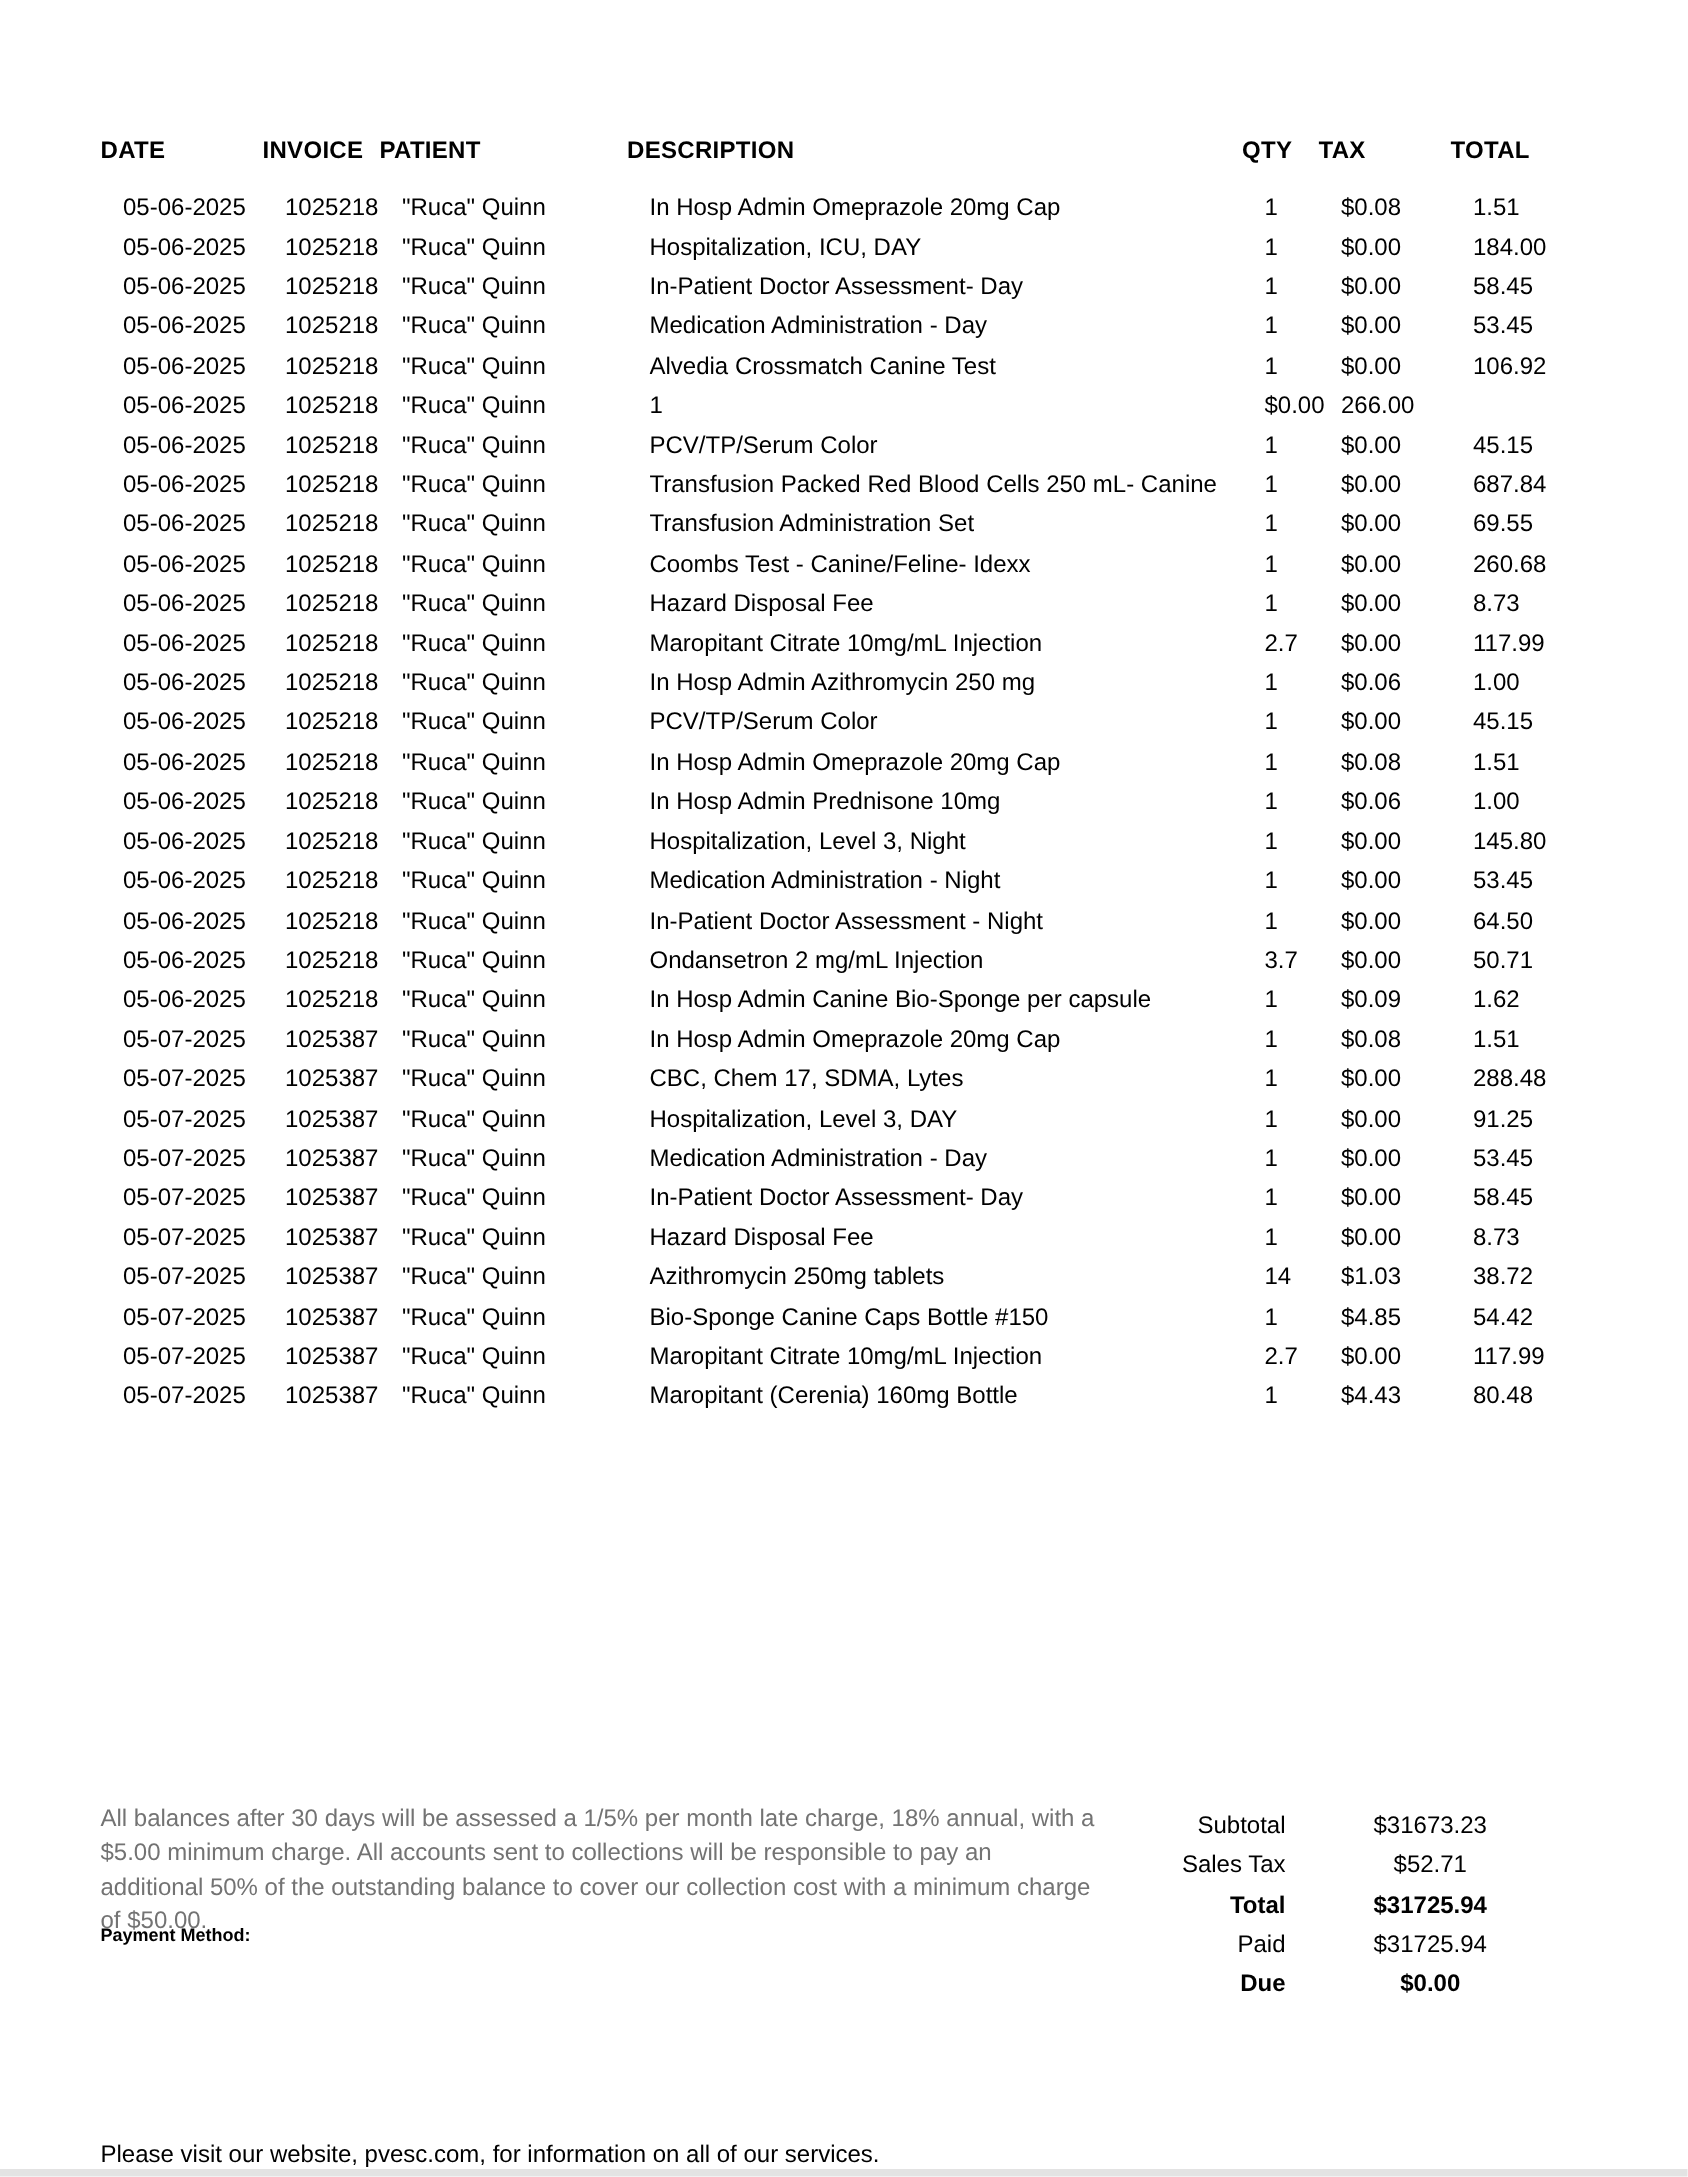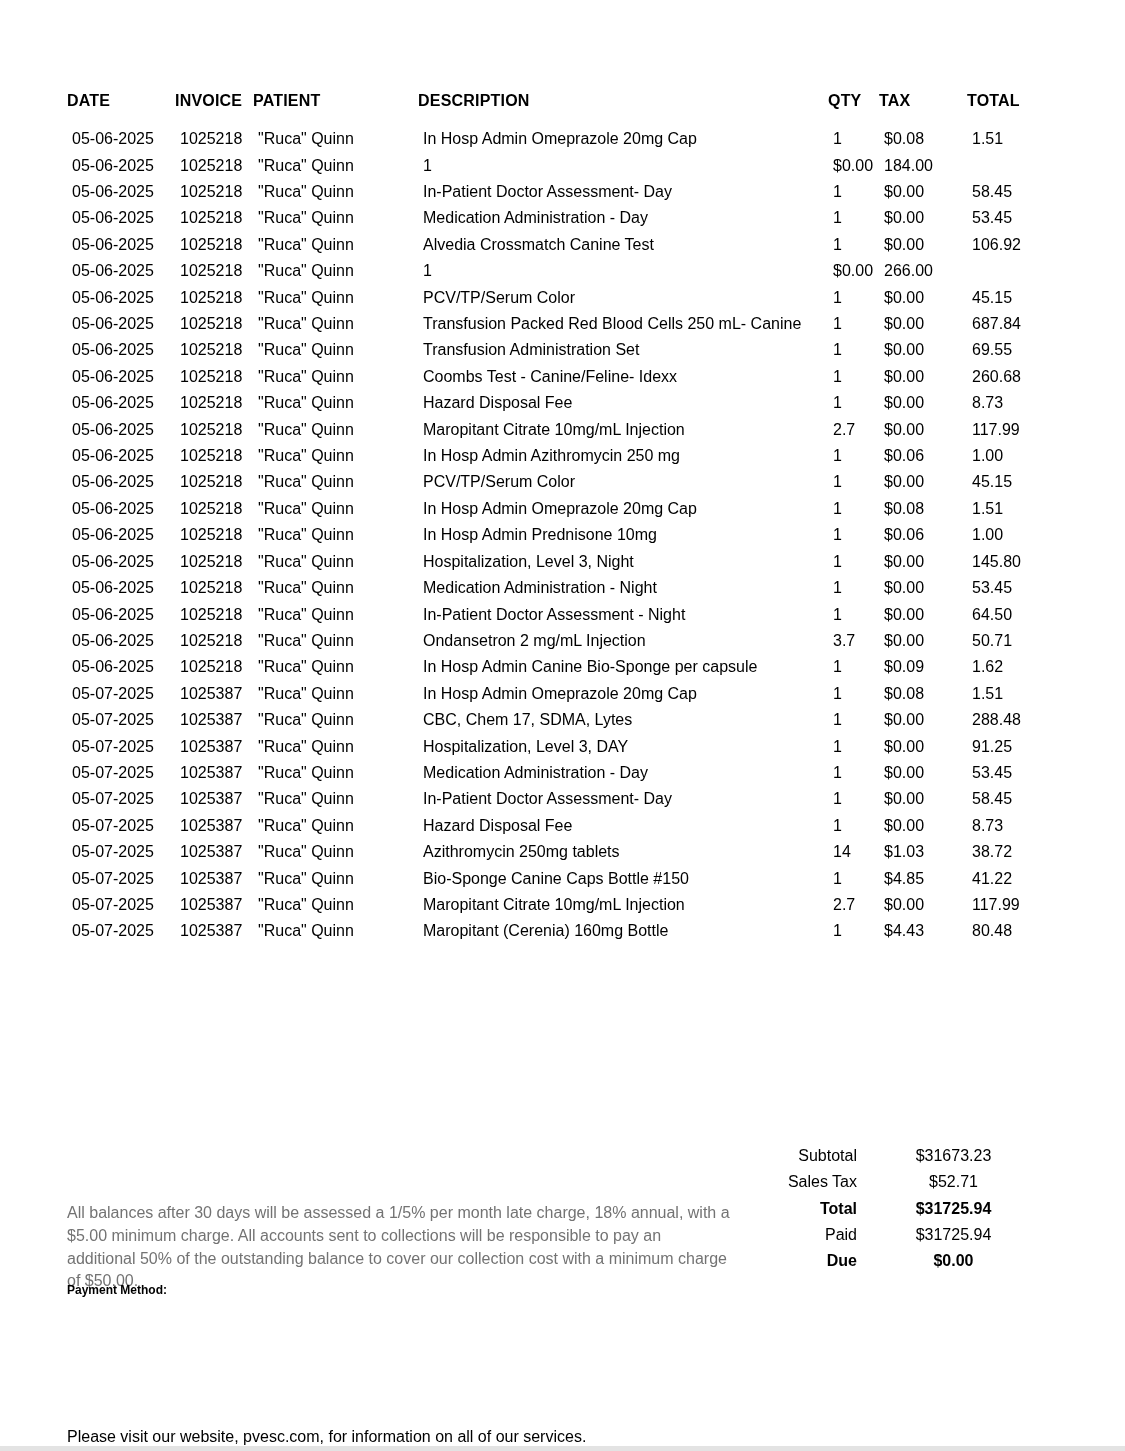--- a/index.html
+++ b/index.html
@@ -32,21 +32,21 @@
     top: 92px;
     width: 991px;
     height: 18px;
     font-weight: bold;
     font-size: 16px;
     line-height: 18px;
     letter-spacing: 0.2px;
   }
   .tbody {
     position: absolute;
-    left: 72px;
+    left: 82px;
     top: 126px;
     width: 991px;
   }
   .tbody .grid-row {
     height: 26.42px;
     font-size: 16px;
   }
   .cell {
     overflow: hidden;
     white-space: nowrap;
@@ -64,21 +64,21 @@
   .payment-method {
     position: absolute;
     left: 67px;
     top: 1283px;
     font-size: 12px;
     font-weight: bold;
   }
   .totals {
     position: absolute;
     left: 770px;
-    top: 1143px;
+    top: 1205px;
     width: 280px;
   }
   .totals .t-row {
     display: flex;
     height: 26.3px;
     align-items: center;
     font-size: 16px;
   }
   .totals .t-label {
     width: 87px;
@@ -138,20 +138,21 @@
         <div class="cell">"Ruca" Quinn</div>
         <div class="cell">In Hosp Admin Omeprazole 20mg Cap</div>
         <div class="cell">1</div>
         <div class="cell">$0.08</div>
         <div class="cell">1.51</div>
       </div>
       <div class="grid-row">
         <div class="cell">05-06-2025</div>
         <div class="cell">1025218</div>
         <div class="cell">"Ruca" Quinn</div>
+        <div class="cell">Hospitalization, ICU, DAY</div>
         <div class="cell">1</div>
         <div class="cell">$0.00</div>
         <div class="cell">184.00</div>
       </div>
       <div class="grid-row">
         <div class="cell">05-06-2025</div>
         <div class="cell">1025218</div>
         <div class="cell">"Ruca" Quinn</div>
         <div class="cell">In-Patient Doctor Assessment- Day</div>
         <div class="cell">1</div>
@@ -382,21 +383,21 @@
         <div class="cell">$1.03</div>
         <div class="cell">38.72</div>
       </div>
       <div class="grid-row">
         <div class="cell">05-07-2025</div>
         <div class="cell">1025387</div>
         <div class="cell">"Ruca" Quinn</div>
         <div class="cell">Bio-Sponge Canine Caps Bottle #150</div>
         <div class="cell">1</div>
         <div class="cell">$4.85</div>
-        <div class="cell">41.22</div>
+        <div class="cell">54.42</div>
       </div>
       <div class="grid-row">
         <div class="cell">05-07-2025</div>
         <div class="cell">1025387</div>
         <div class="cell">"Ruca" Quinn</div>
         <div class="cell">Maropitant Citrate 10mg/mL Injection</div>
         <div class="cell">2.7</div>
         <div class="cell">$0.00</div>
         <div class="cell">117.99</div>
       </div>

